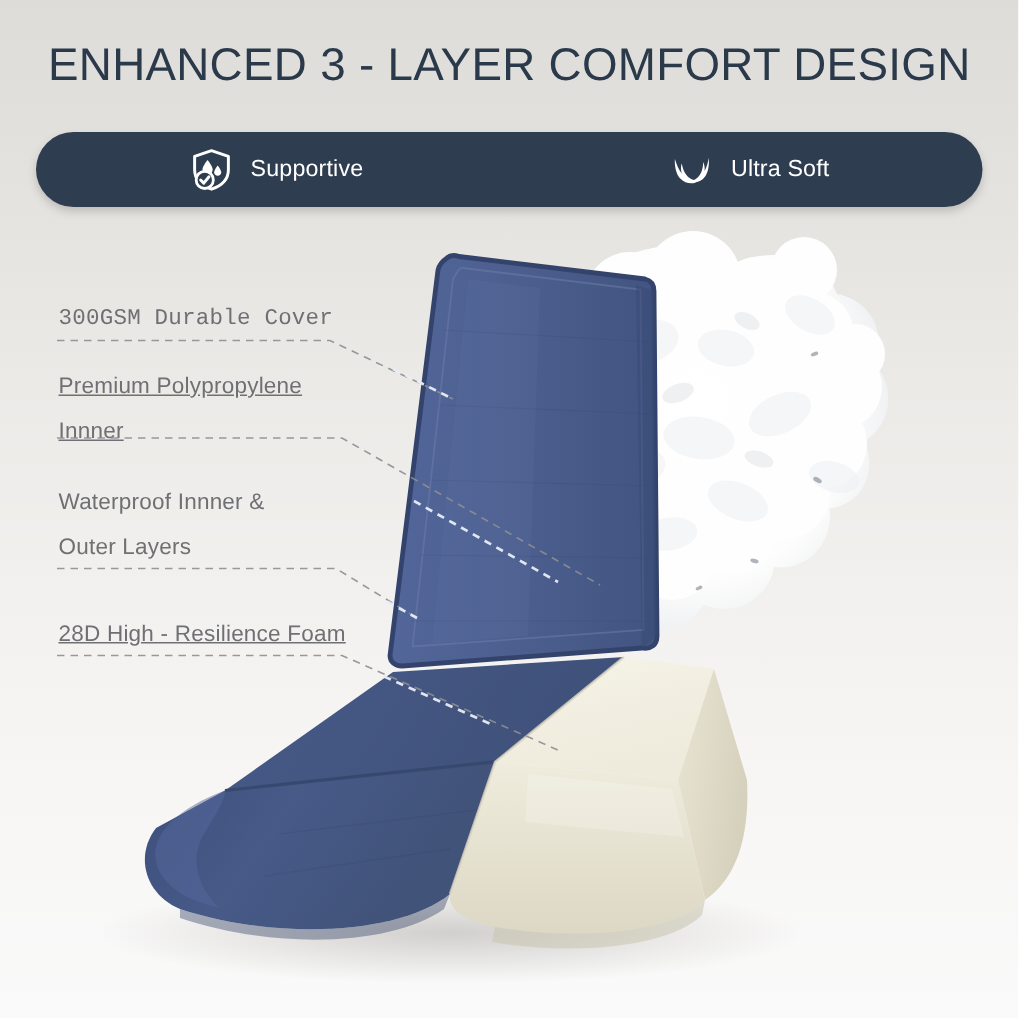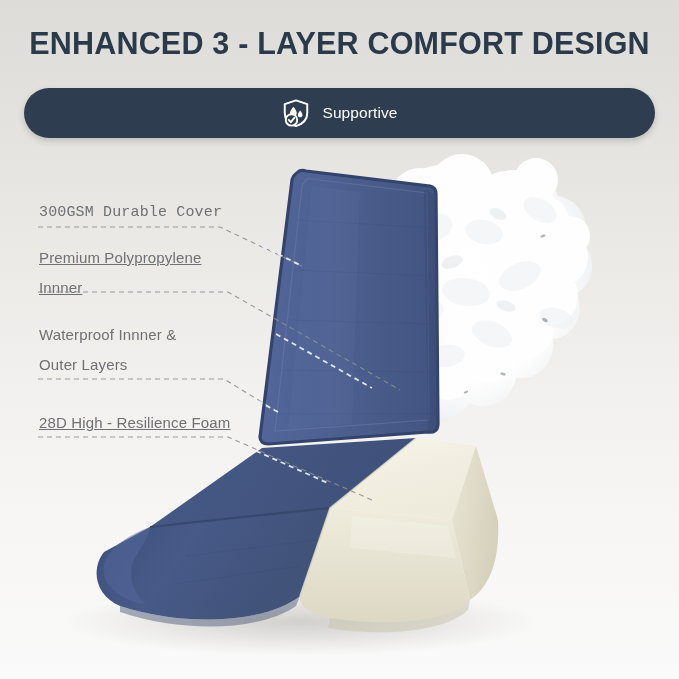--- a/index.html
+++ b/index.html
@@ -21,21 +21,21 @@
   }
 
   
   #title {
     position: absolute;
     top: 26px;
     left: 0;
     width: 679px;
     text-align: center;
     font-size: 30.5px;
-    font-weight: bold;
+    font-weight: normal;
     letter-spacing: 0.2px;
     color: #2b3a4a;
     font-family: "Liberation Sans", sans-serif;
     white-space: nowrap;
   }
 
   
   #feature-bar {
     position: absolute;
     left: 24px;
@@ -109,20 +109,29 @@
           <path d="M16 2.6 L28 6.6 L28 16.2 C28 23.4 22.6 27.8 16 30 C9.4 27.8 4 23.4 4 16.2 L4 6.6 Z" fill="none" stroke="#ffffff" stroke-width="2.1" stroke-linejoin="round"></path>
           <path d="M13.2 9.2 C13.2 9.2 9.6 13.4 9.6 16 C9.6 18.1 11.2 19.7 13.2 19.7 C15.2 19.7 16.8 18.1 16.8 16 C16.8 13.4 13.2 9.2 13.2 9.2 Z" fill="#ffffff"></path>
           <path d="M20.4 13.2 C20.4 13.2 17.9 16.2 17.9 18 C17.9 19.4 19 20.5 20.4 20.5 C21.8 20.5 22.9 19.4 22.9 18 C22.9 16.2 20.4 13.2 20.4 13.2 Z" fill="#ffffff"></path>
           <circle cx="11.2" cy="23.4" r="6.1" fill="#2e3d4f" stroke="#ffffff" stroke-width="2"></circle>
           <path d="M8.3 23.5 L10.5 25.7 L14.2 21.2" fill="none" stroke="#ffffff" stroke-width="2.1" stroke-linecap="round" stroke-linejoin="round"></path>
         </svg>
       </span>
       <span class="feature-label">Supportive</span>
     </div>
 
+    <div class="feature-badge">
+      <span class="feature-icon">
+        <svg viewBox="0 0 32 32" width="30" height="30" aria-hidden="true">
+          <path d="M4.2 8.5 C4.2 8.5 3.4 17.6 8.2 22.6 C12.4 27 18.6 26.6 21.6 23.4 C19.2 23.9 16.4 23.4 14.3 21.8 C11 19.3 9.6 15 9.1 11.6 C8.3 13.8 8.3 16.6 9.2 18.9 C7.1 16.4 5.4 12.6 4.2 8.5 Z" fill="#ffffff"></path>
+          <path d="M28.3 7.6 C28.3 7.6 29.3 15.8 25.8 20.8 C22.9 25 18.3 25.9 15.3 24.2 C17.5 23.9 19.7 22.7 21.2 20.8 C23.6 17.8 24.3 13.8 24.3 10.6 C25.2 12.4 25.6 14.9 25.3 17.1 C26.8 14.4 27.8 11 28.3 7.6 Z" fill="#ffffff"></path>
+        </svg>
+      </span>
+      <span class="feature-label">Ultra Soft</span>
+    </div>
 
 
   </div>
 
   <svg id="art" viewBox="0 0 679 679">
     <defs>
       <linearGradient id="gFabricBack" x1="0" y1="0" x2="1" y2="0">
         <stop offset="0" stop-color="#53669a"></stop>
         <stop offset="0.45" stop-color="#4c5f8f"></stop>
         <stop offset="1" stop-color="#425480"></stop>

